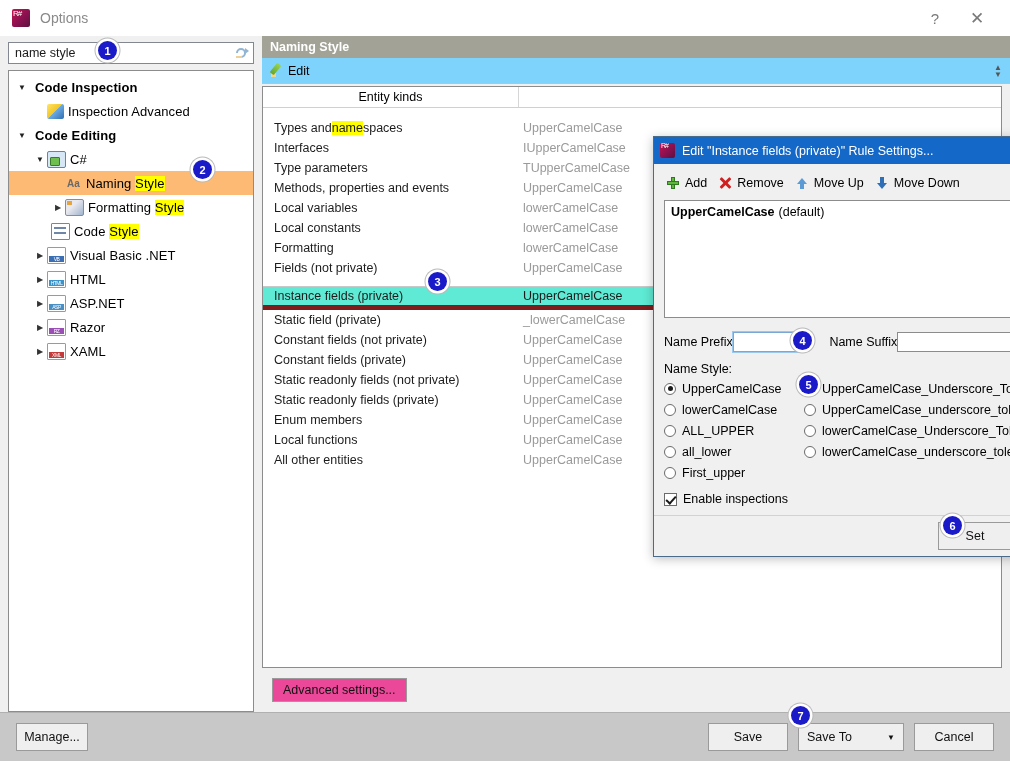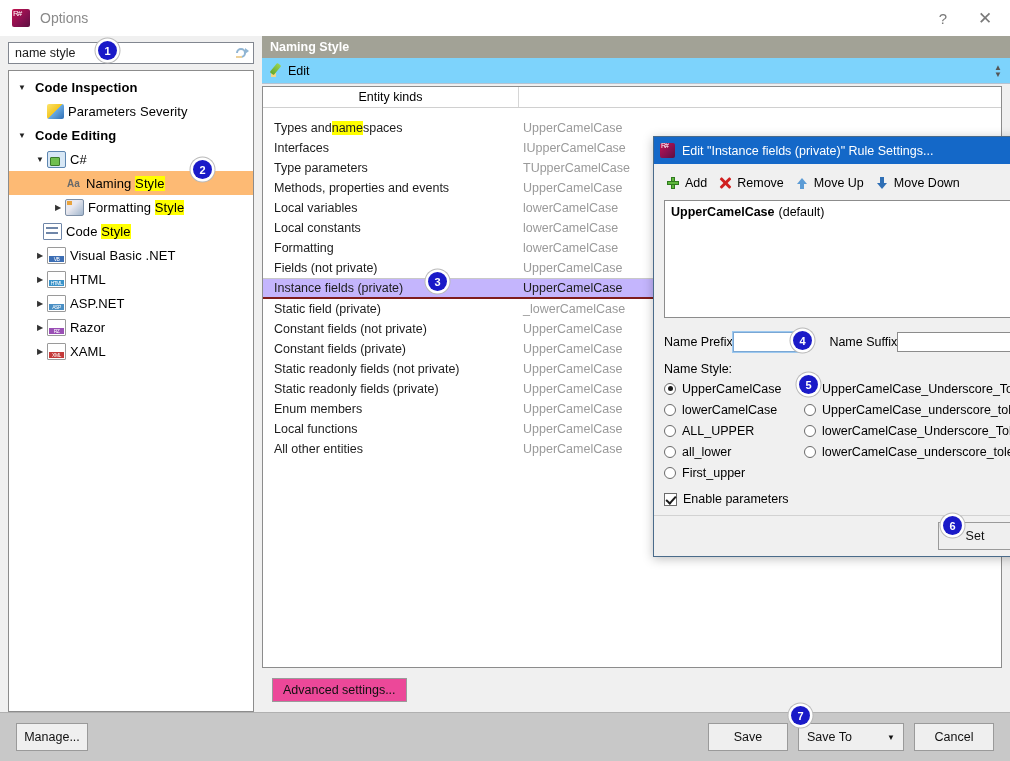--- a/index.html
+++ b/index.html
@@ -5,21 +5,21 @@
   html,body{margin:0;padding:0;}
   body{
     width:1010px;height:761px;overflow:hidden;position:relative;
     font-family:"Liberation Sans","DejaVu Sans",sans-serif;
     font-size:12.5px;color:#000;background:#f0f0f0;
     -webkit-font-smoothing:antialiased;
   }
   
   #app{position:absolute;inset:0;background:#f0f0f0;display:flex;flex-direction:column;}
   .titlebar{height:36px;background:#ffffff;display:flex;align-items:center;
-            padding:0 4px 0 12px;flex:none;}
+            padding:0 12px 0 12px;flex:none;}
   .tb-icon{width:18px;height:18px;border-radius:2px;flex:none;margin-right:10px;
            background:linear-gradient(135deg,#c4134f 0%,#8a1050 55%,#5c1040 100%);
            position:relative;}
   .tb-icon::after{content:"R#";position:absolute;left:1px;top:0px;font-size:8px;
            color:#fff;font-family:"Liberation Sans",sans-serif;letter-spacing:-1px;}
   .tb-title{font-size:14px;color:#8a8a8a;flex:1;}
   .tb-btn{width:42px;height:30px;display:flex;align-items:center;justify-content:center;
           color:#7a7a7a;font-size:15px;cursor:default;}
   .tb-btn.close{font-size:17px;}
 
@@ -94,22 +94,22 @@
   .table-area{flex:1;margin:2px 8px 0 0;border:1px solid #8c8c8c;background:#fff;
               display:flex;flex-direction:column;min-height:0;overflow:hidden;gap:10px;}
   .thead{display:flex;height:20px;flex:none;background:#fff;border-bottom:1px solid #d0d0d0;}
   .th{font-size:12.5px;display:flex;align-items:center;justify-content:center;
       border-right:1px solid #d6d6d6;box-sizing:border-box;}
   .th.c1{width:256px;flex:none;}
   .th.c2{flex:1;}
   .th.c3{width:33px;flex:none;border-right:0;}
   .tbody{flex:1;overflow:hidden;}
   .trow{display:flex;height:20px;font-size:12.5px;cursor:default;}
-  .trow.sel{background:#c4b5fd;border-top:1px solid #c8c8c8;border-bottom:2px solid #7f1d1d;
-            height:18px;}
+  .trow.sel{background:#5eead4;border-top:1px solid #c8c8c8;border-bottom:5px solid #7f1d1d;
+            height:18px;margin-top:8px;}
   .td{display:flex;align-items:center;box-sizing:border-box;}
   .td.c1{width:256px;flex:none;padding-left:11px;color:#1c1c1c;}
   .td.c2{flex:1;color:#9a9a9a;padding-left:4px;}
   .trow.sel .td.c2{color:#1c1c1c;}
   .adv-row{flex:none;height:44px;display:flex;align-items:center;padding-left:10px;}
   .btn{background:#ec4899;border:1px solid #9a9a9a;font:inherit;font-size:12.5px;
        padding:4px 10px;cursor:default;color:#111;}
 
   
   .footer{height:48px;background:#c8c8c8;border-top:1px solid #b0b0b0;flex:none;
@@ -216,21 +216,21 @@
       </div>
       <div class="tree">
           <div class="node" style="padding-left: 6px;">
             <span class="arrow open">▼</span>
             <span class="nico" style="width: 2px;"></span>
             <span class="nlabel bold">Code Inspection</span>
           </div>
           <div class="node" style="padding-left: 24px;">
             <span class="arrow none"></span>
             <span class="nico ic-sev"></span>
-            <span class="nlabel">Parameters Severity</span>
+            <span class="nlabel">Inspection Advanced</span>
           </div>
           <div class="node" style="padding-left: 6px;">
             <span class="arrow open">▼</span>
             <span class="nico" style="width: 2px;"></span>
             <span class="nlabel bold">Code Editing</span>
           </div>
           <div class="node" style="padding-left: 24px;">
             <span class="arrow open">▼</span>
             <span class="nico ic-cs"></span>
             <span class="nlabel">C#</span>
@@ -238,21 +238,21 @@
           <div class="node sel" style="padding-left: 42px;">
             <span class="arrow none"></span>
             <span class="nico ic-aa">Aa</span>
             <span class="nlabel">Naming <span class="hl">Style</span></span>
           </div>
           <div class="node" style="padding-left: 42px;">
             <span class="arrow ">▶</span>
             <span class="nico ic-fmt"></span>
             <span class="nlabel">Formatting <span class="hl">Style</span></span>
           </div>
-          <div class="node" style="padding-left: 20px;">
+          <div class="node" style="padding-left: 28px;">
             <span class="arrow none"></span>
             <span class="nico ic-code"></span>
             <span class="nlabel">Code <span class="hl">Style</span></span>
           </div>
           <div class="node" style="padding-left: 24px;">
             <span class="arrow ">▶</span>
             <span class="nico ic-doc vb">
               <span class="tag">VB</span>
             </span>
             <span class="nlabel">Visual Basic .NET</span>
@@ -473,21 +473,21 @@
           </div>
           <div class="ropt">
             <span class="radio"></span>
             <span>lowerCamelCase_underscore_tolerant</span>
           </div>
         </div>
     </div>
 
     <div class="chk-row">
       <span class="chk on"></span>
-      <span>Enable parameters</span>
+      <span>Enable inspections</span>
     </div>
   </div>
   <div class="dlg-foot">
     <div class="fbtn">Set</div>
   </div>
 </div>
 
 <div class="badge" style="left: 98px; top: 41px;">1</div>
 <div class="badge" style="left: 193px; top: 160px;">2</div>
 <div class="badge" style="left: 428px; top: 272px;">3</div>

